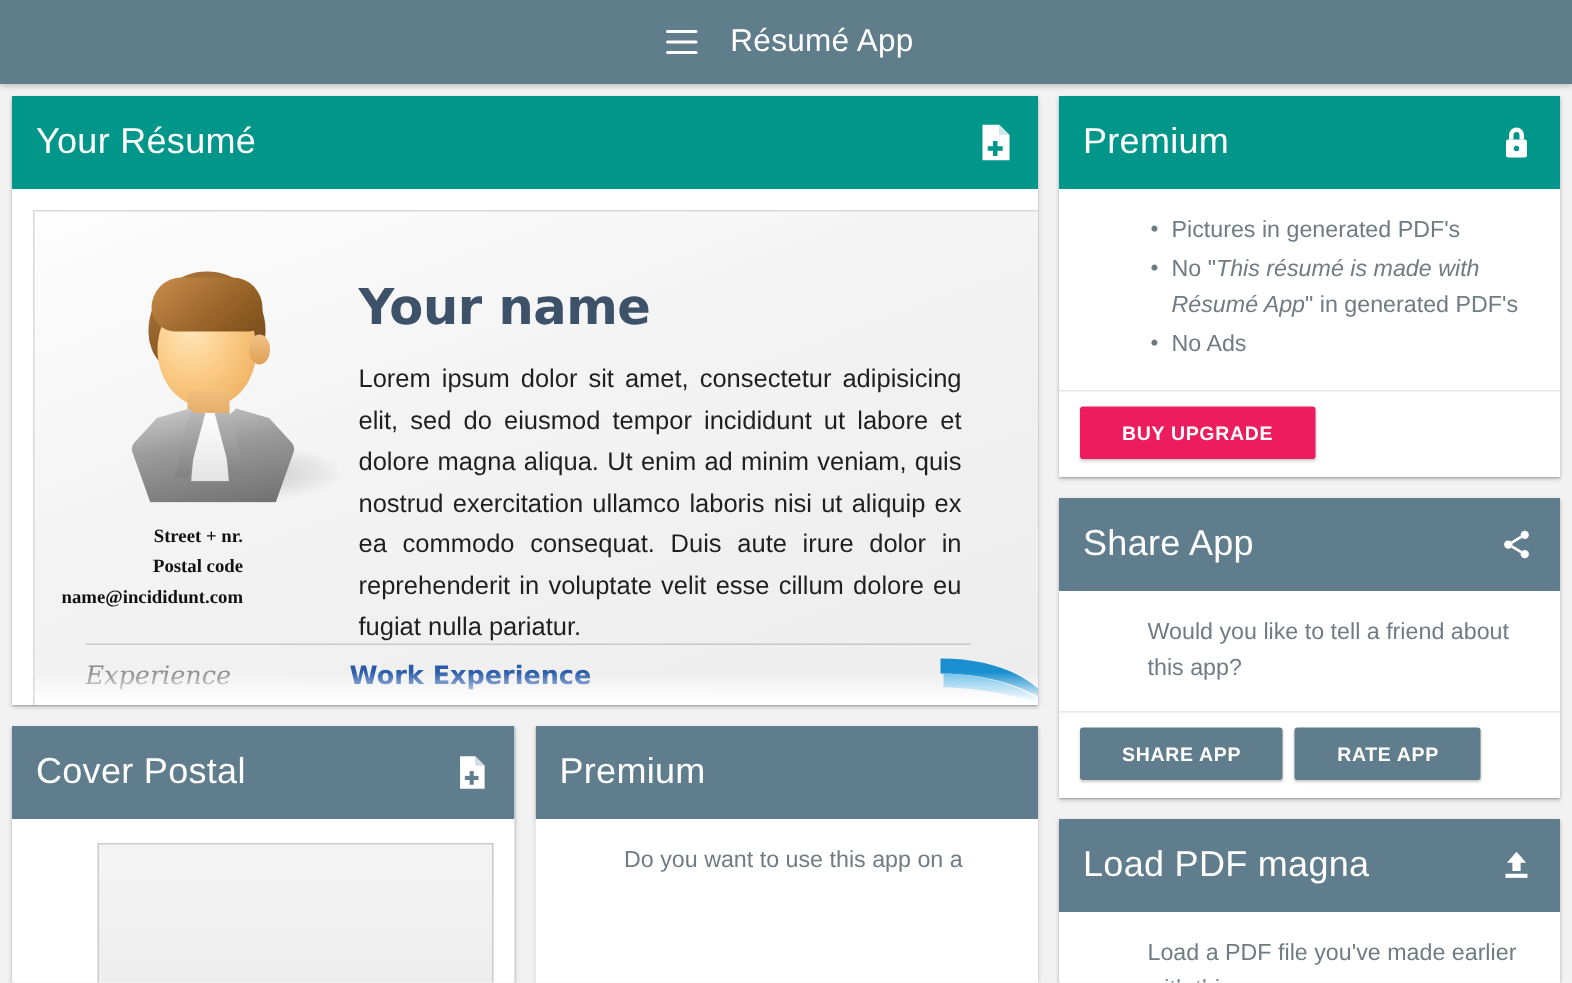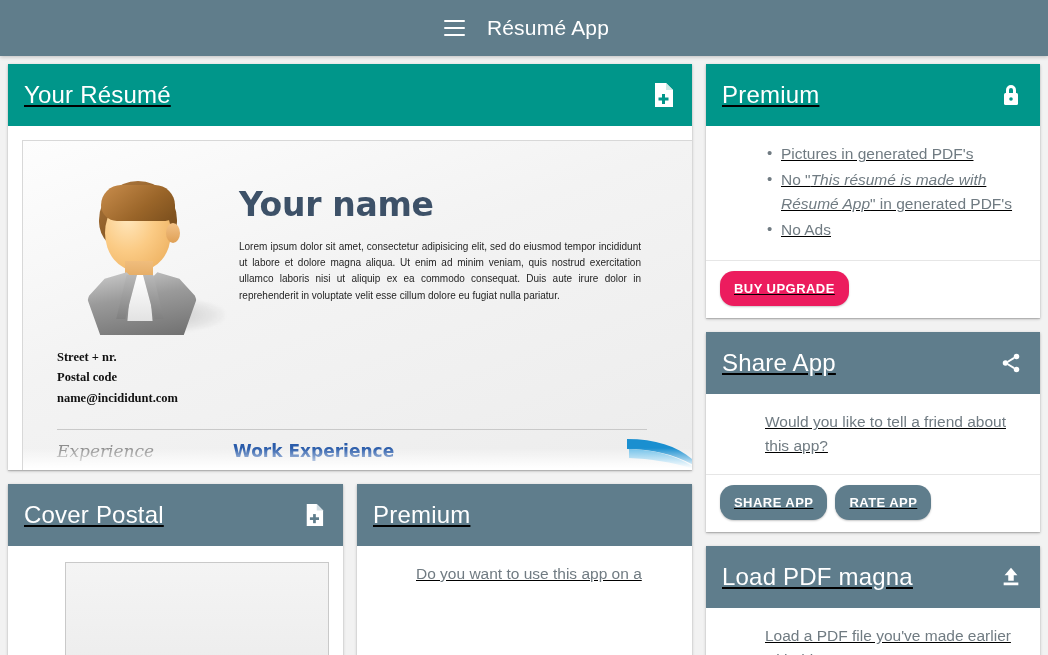--- a/index.html
+++ b/index.html
@@ -54,21 +54,20 @@
   }
   .col-left  { width: 684px; display: flex; flex-direction: column; gap: 14px; }
   .col-right { width: 342px; display: flex; flex-direction: column; gap: 14px; }
   .row-two   { display: flex; gap: 14px; }
 
   
   .card {
     background: #ffffff;
     box-shadow: 0 1px 3px rgba(0,0,0,.22), 0 1px 1px rgba(0,0,0,.14);
     overflow: hidden;
-    text-decoration: underline;
   }
   .card-header {
     height: 62px;
     display: flex;
     align-items: center;
     justify-content: space-between;
     padding: 0 16px;
     color: #ffffff;
   }
   .card-header.teal  { background: #00968a; }
@@ -95,23 +94,23 @@
     gap: 8px;
     align-items: center;
   }
   .btn {
     border: none;
     color: #fff;
     font-family: "Liberation Sans", sans-serif;
     font-size: 13px;
     font-weight: 700;
     letter-spacing: .45px;
-    padding: 10px 14px;
+    padding: 10px 28px;
     cursor: pointer;
-    border-radius: 14px;
+    border-radius: 2px;
     box-shadow: 0 1px 2px rgba(0,0,0,.22);
     white-space: nowrap;
   }
   .btn-pink  { background: #ec1c5e; }
   .btn-slate { background: #5f7d8c; }
 
   
   .resume-wrap { padding: 14px 14px 0 14px; }
   .resume-shot {
     position: relative;
@@ -188,32 +187,33 @@
   .r-name {
     position: absolute; left: 216px; top: 44px;
     font-family: "DejaVu Sans", sans-serif;
     font-size: 33px; font-weight: 700;
     color: #3d5168;
     letter-spacing: -.3px;
   }
   .r-para {
     position: absolute; left: 216px; top: 98px;
     width: 402px;
-    font-size: 10px;
+    font-size: 17px;
     line-height: 1.62;
     color: #1f1f1f;
     text-align: justify;
   }
   .r-contact {
-    position: absolute; left: 34px; top: 206px;
+    position: absolute; left: 18px; top: 206px;
     font-family: "Liberation Serif", serif;
     font-weight: 700;
     font-size: 12.5px;
     line-height: 1.62;
     color: #111;
+    text-align: right;
   }
   .r-rule {
     position: absolute; left: 34px; top: 288px;
     width: 590px; height: 1px;
     background: #c9c9c9;
   }
   .r-exp-left {
     position: absolute; left: 34px; top: 300px;
     font-family: "DejaVu Serif", serif;
     font-style: italic;

